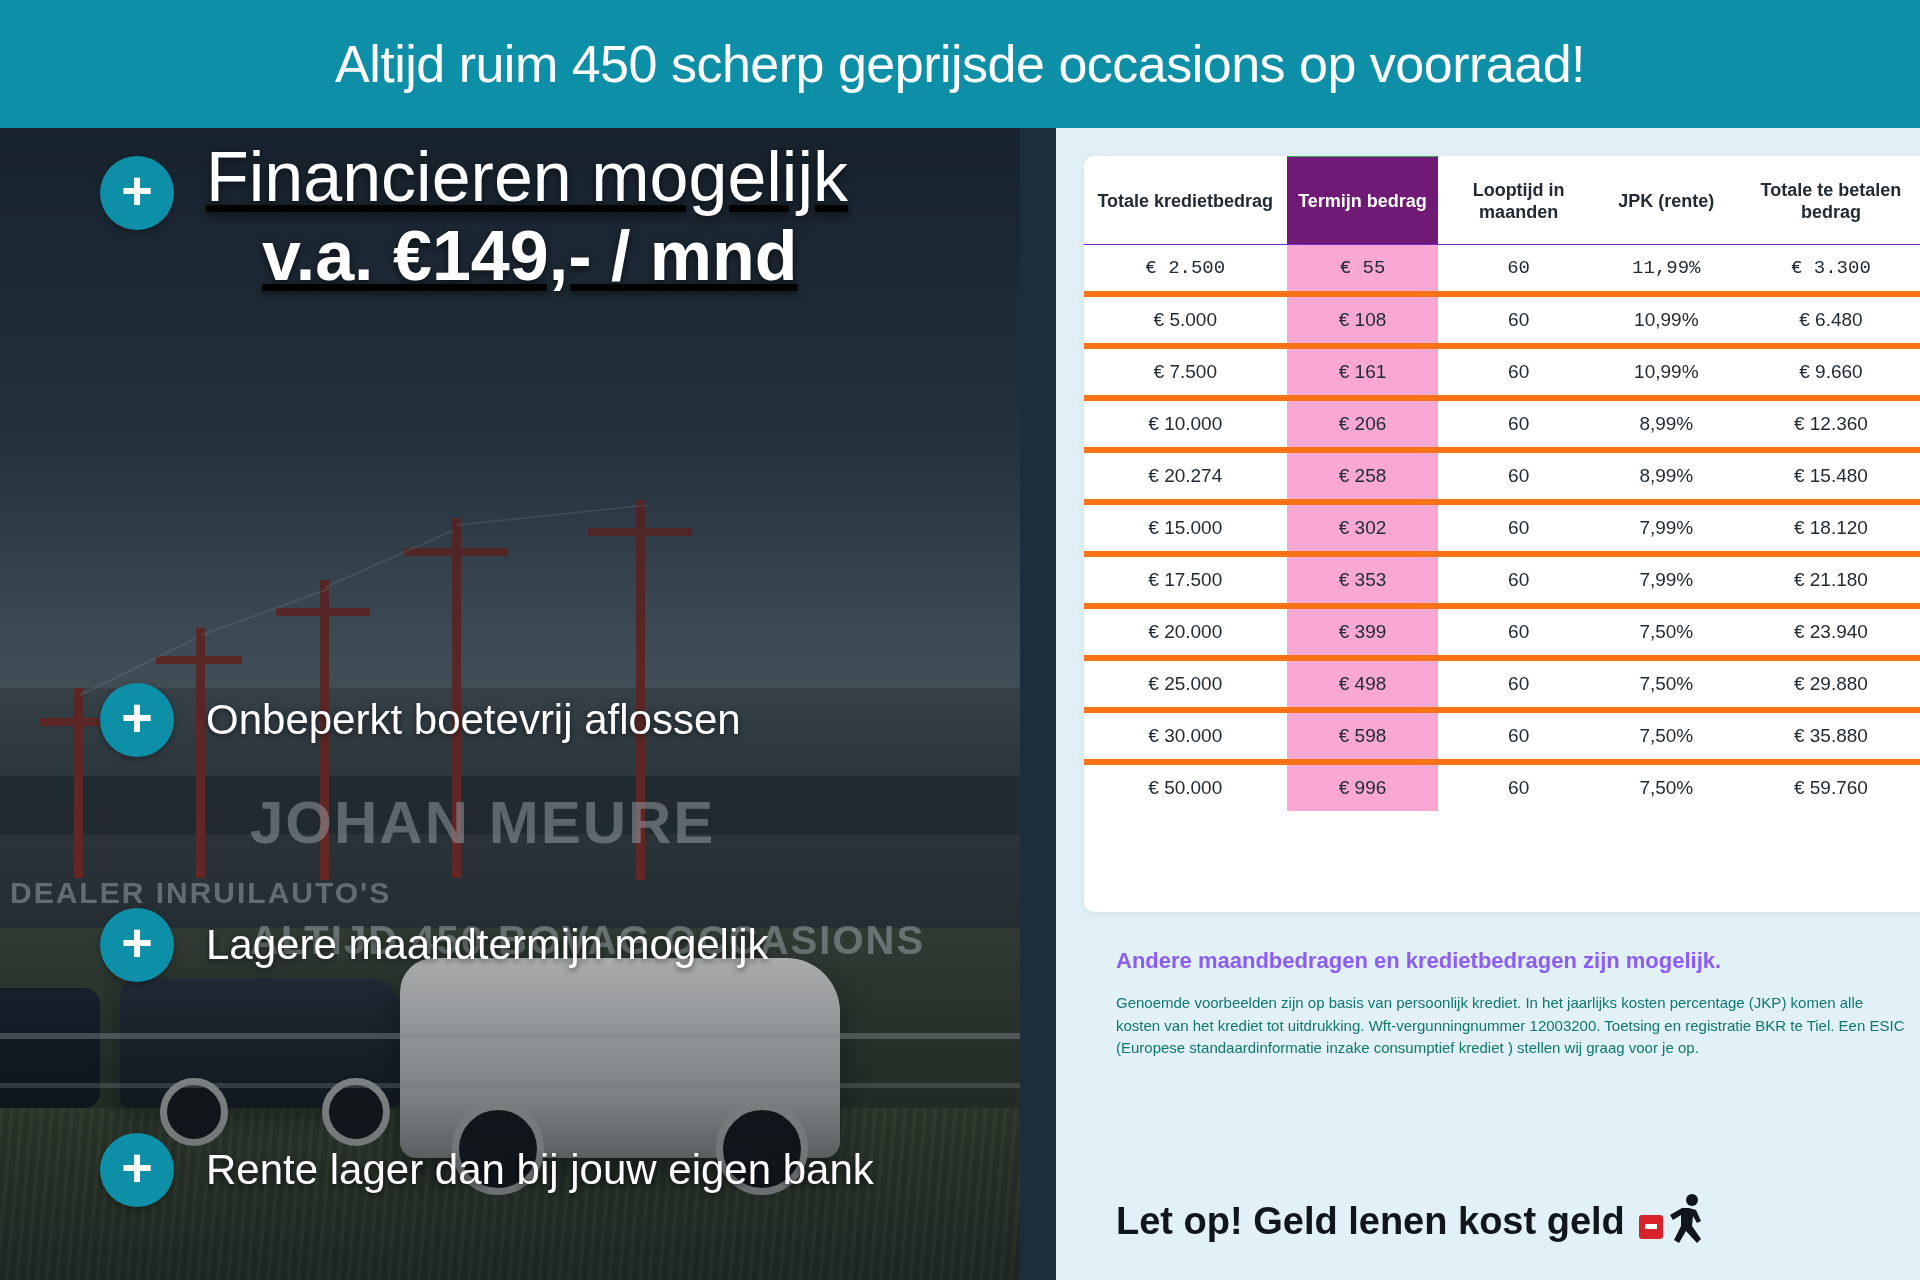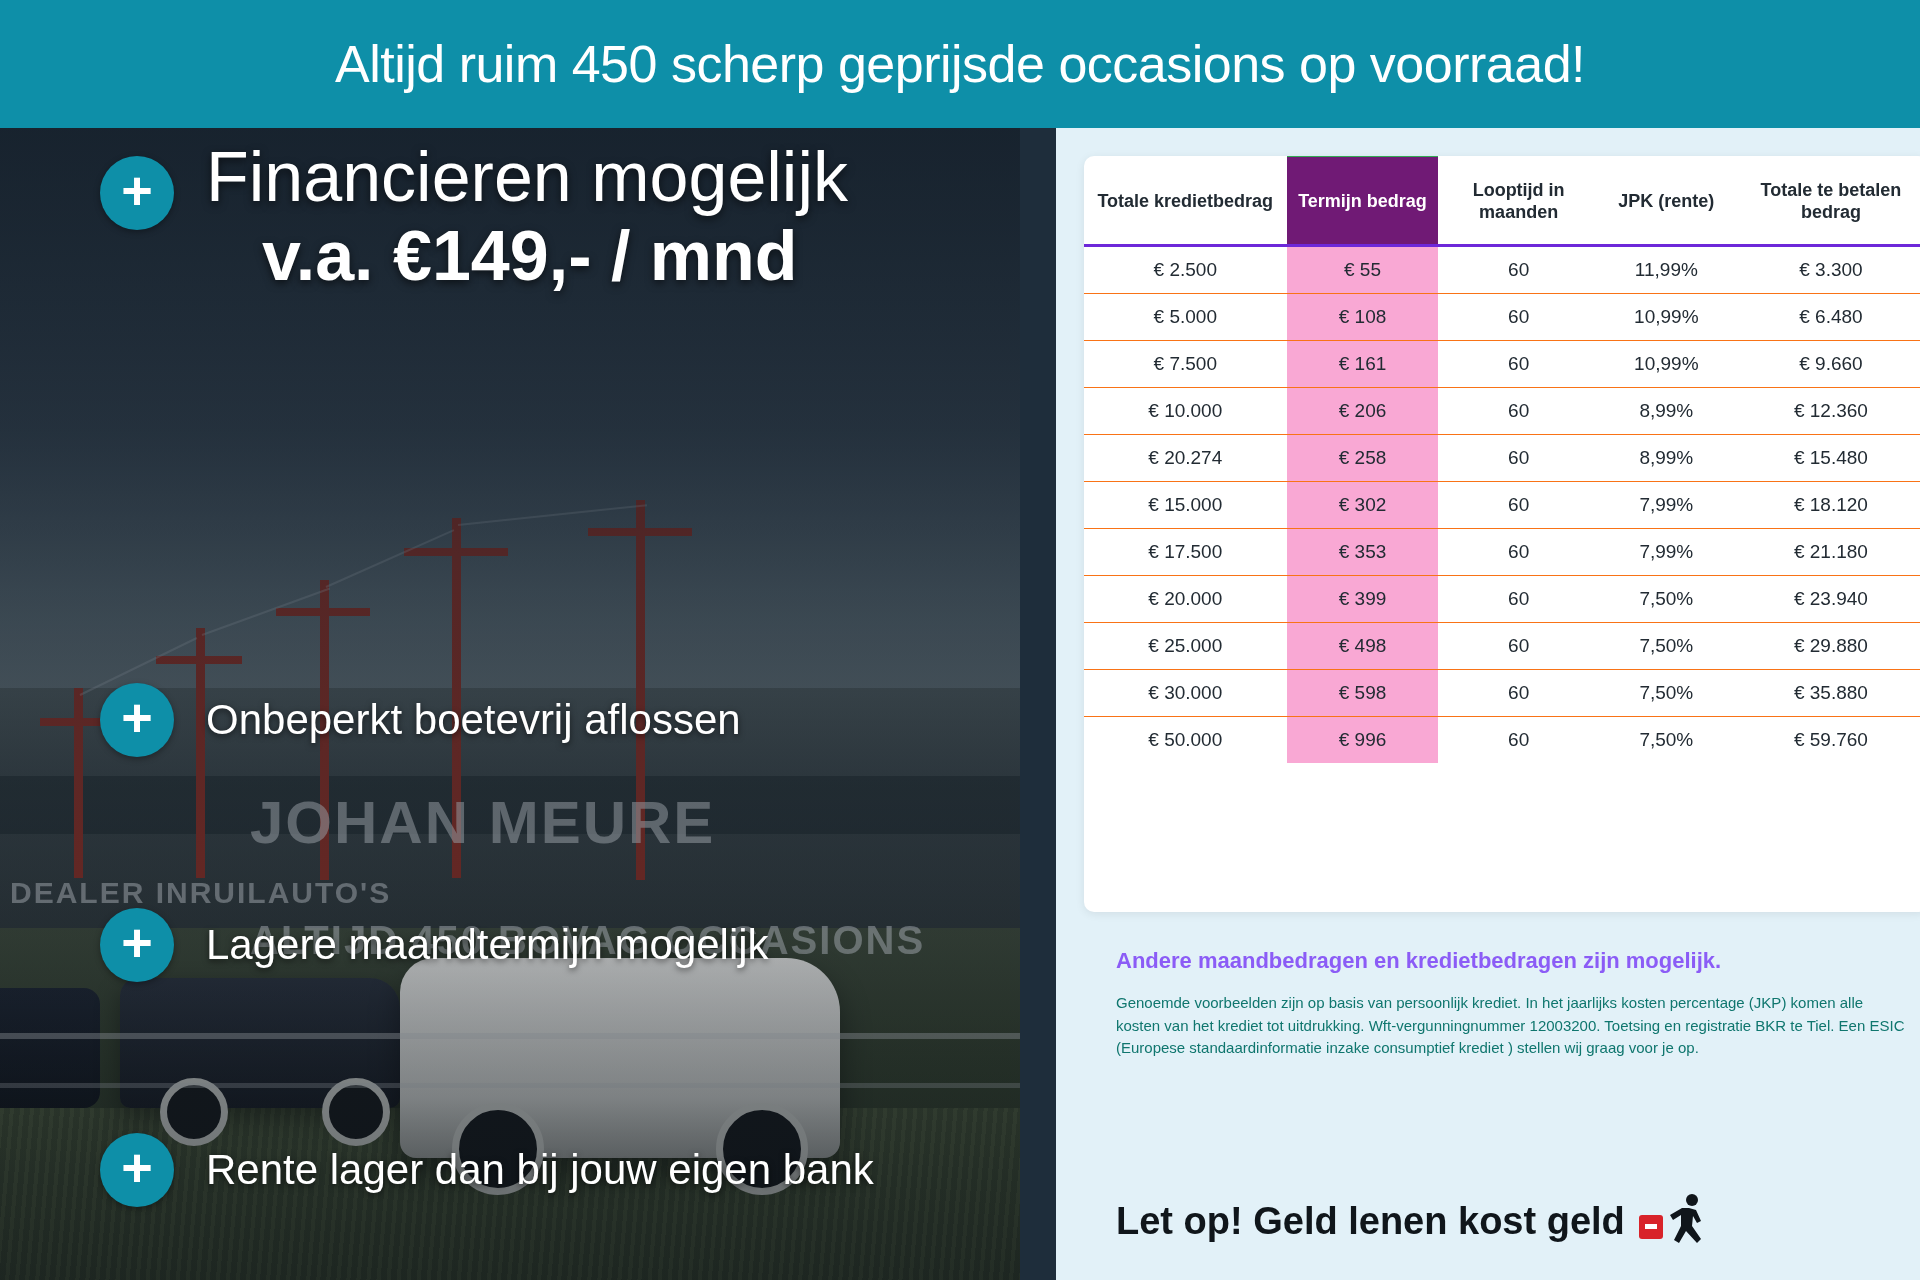--- a/index.html
+++ b/index.html
@@ -216,20 +216,21 @@
     left: 100px;
     width: 900px;
   }
   .headline-row {
     display: flex;
     align-items: flex-start;
   }
   .headline-texts {
     margin-left: 32px;
     margin-top: -16px;
+    text-decoration: underline;
   }
   .headline-1 {
     color: #ffffff;
     font-size: 70px;
     line-height: 1.06;
     text-shadow: 0 3px 8px rgba(0,0,0,0.6);
     white-space: nowrap;
   }
   .headline-2 {
     color: #ffffff;
@@ -278,37 +279,37 @@
     color: #222b33;
     padding: 22px 6px 20px 6px;
     vertical-align: middle;
     line-height: 1.25;
   }
   table.rate-table td {
     font-size: 19px;
     color: #222b33;
     text-align: center;
     padding: 12px 4px;
-    border-top: 1px solid #f97316;
+    border-top: 6px solid #f97316;
   }
   .col-a { width: 24%; }
   .col-b { width: 18%; }
   .col-c { width: 19%; }
   .col-d { width: 16%; }
   .col-e { width: 23%; }
   th.highlight, td.highlight {
     background: #f9a8d4;
     color: #ffffff;
     border-top: 1px solid #34a853;
   }
   thead th.highlight {
     background: #701a75;
     color: #ffffff;
   }
-  tbody tr:first-child td { border-top: 3px solid #6d28d9; }
+  tbody tr:first-child td { border-top: 1px solid #6d28d9; font-family: Liberation Mono, monospace; }
   td.cell-a { text-align: center; }
 
   .info-block {
     position: absolute;
     top: 820px;
     left: 60px;
     width: 790px;
   }
   .info-title {
     color: #8b5cf6;

